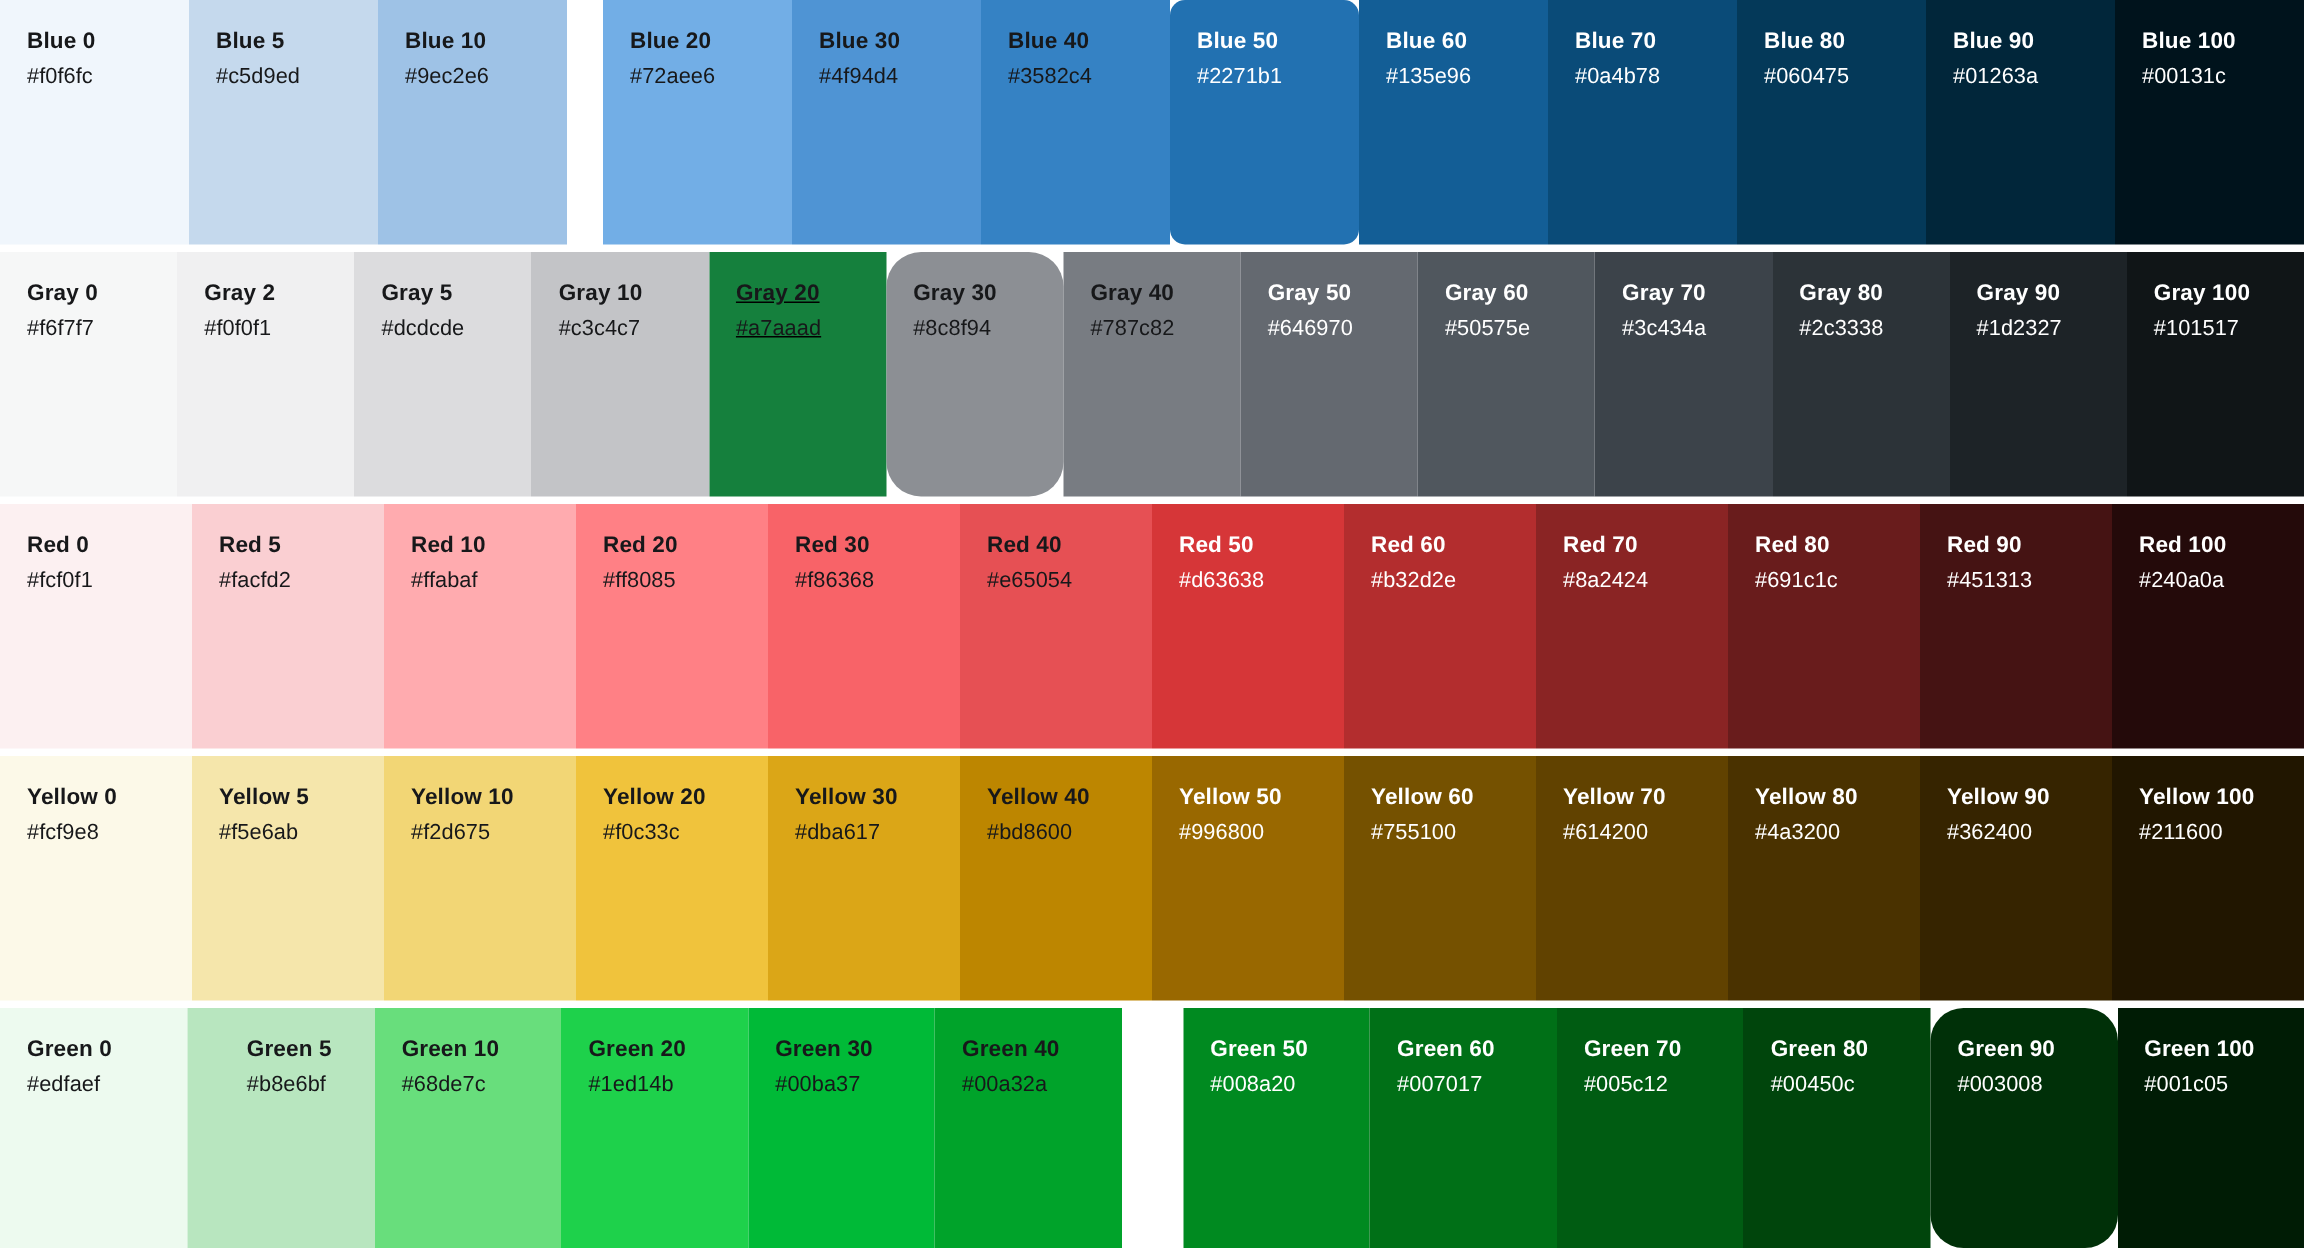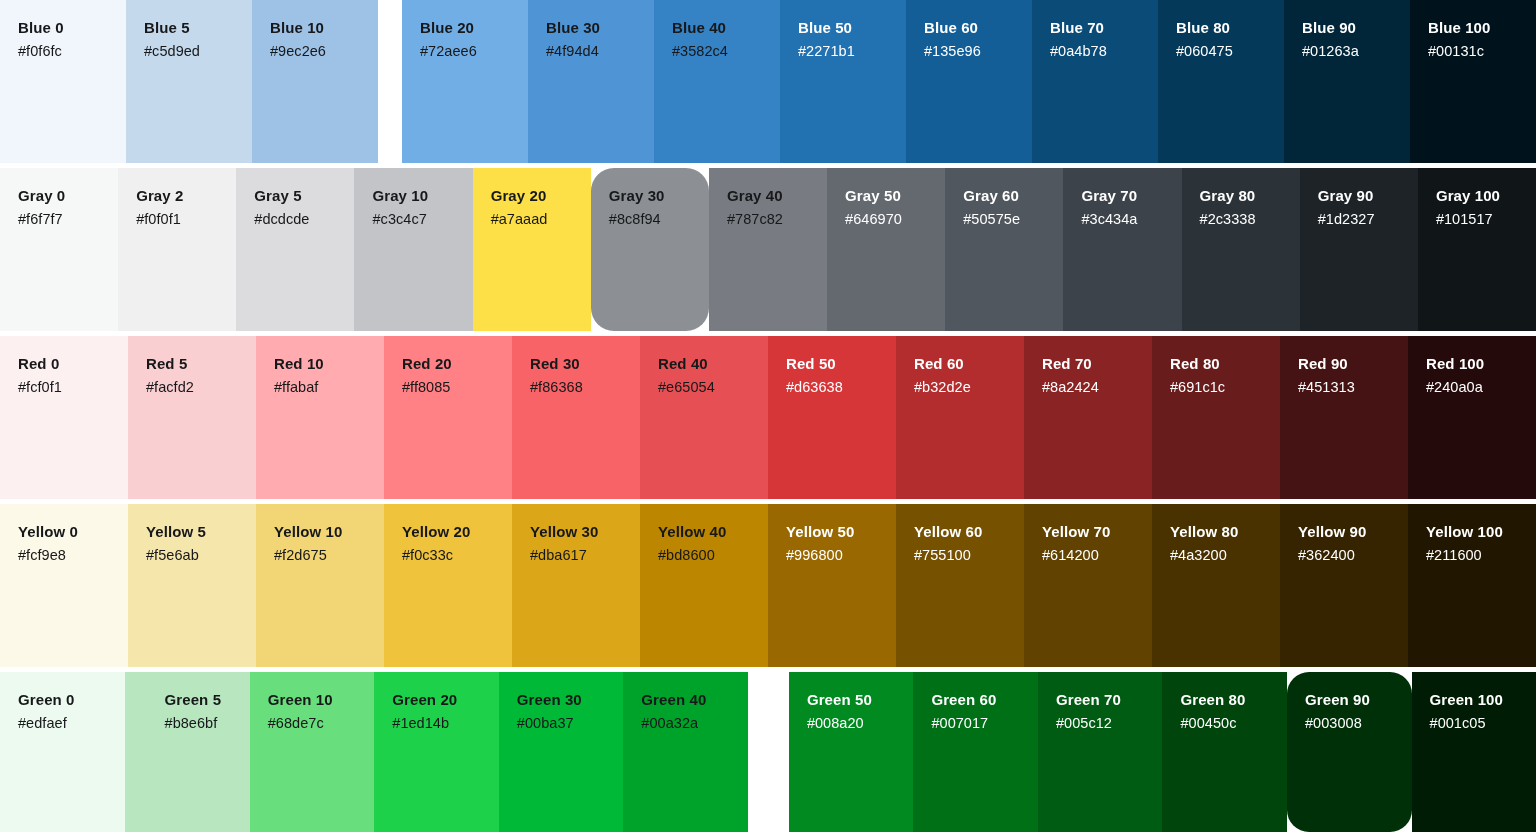--- a/index.html
+++ b/index.html
@@ -94,21 +94,21 @@
         <span class="swatch-hex">#72aee6</span>
       </div>
       <div class="swatch dark-text" style="background: rgb(79, 148, 212);">
         <span class="swatch-name">Blue 30</span>
         <span class="swatch-hex">#4f94d4</span>
       </div>
       <div class="swatch dark-text" style="background: rgb(53, 130, 196);">
         <span class="swatch-name">Blue 40</span>
         <span class="swatch-hex">#3582c4</span>
       </div>
-      <div class="swatch light-text" style="background: rgb(34, 113, 177);">
+      <div class="swatch light-text" style="background: rgb(34, 113, 177); border-radius: 10px;">
         <span class="swatch-name">Blue 50</span>
         <span class="swatch-hex">#2271b1</span>
       </div>
       <div class="swatch light-text" style="background: rgb(19, 94, 150);">
         <span class="swatch-name">Blue 60</span>
         <span class="swatch-hex">#135e96</span>
       </div>
       <div class="swatch light-text" style="background: rgb(10, 75, 120);">
         <span class="swatch-name">Blue 70</span>
         <span class="swatch-hex">#0a4b78</span>
@@ -136,21 +136,21 @@
         <span class="swatch-hex">#f0f0f1</span>
       </div>
       <div class="swatch dark-text" style="background: rgb(220, 220, 222);">
         <span class="swatch-name">Gray 5</span>
         <span class="swatch-hex">#dcdcde</span>
       </div>
       <div class="swatch dark-text" style="background: rgb(195, 196, 199);">
         <span class="swatch-name">Gray 10</span>
         <span class="swatch-hex">#c3c4c7</span>
       </div>
-      <div class="swatch dark-text" style="background: #fde047;">
+      <div class="swatch dark-text" style="background: #15803d; text-decoration: underline;">
         <span class="swatch-name">Gray 20</span>
         <span class="swatch-hex">#a7aaad</span>
       </div>
       <div class="swatch dark-text" style="background: rgb(140, 143, 148); border-radius: 23px;">
         <span class="swatch-name">Gray 30</span>
         <span class="swatch-hex">#8c8f94</span>
       </div>
       <div class="swatch dark-text" style="background: rgb(120, 124, 130);">
         <span class="swatch-name">Gray 40</span>
         <span class="swatch-hex">#787c82</span>

